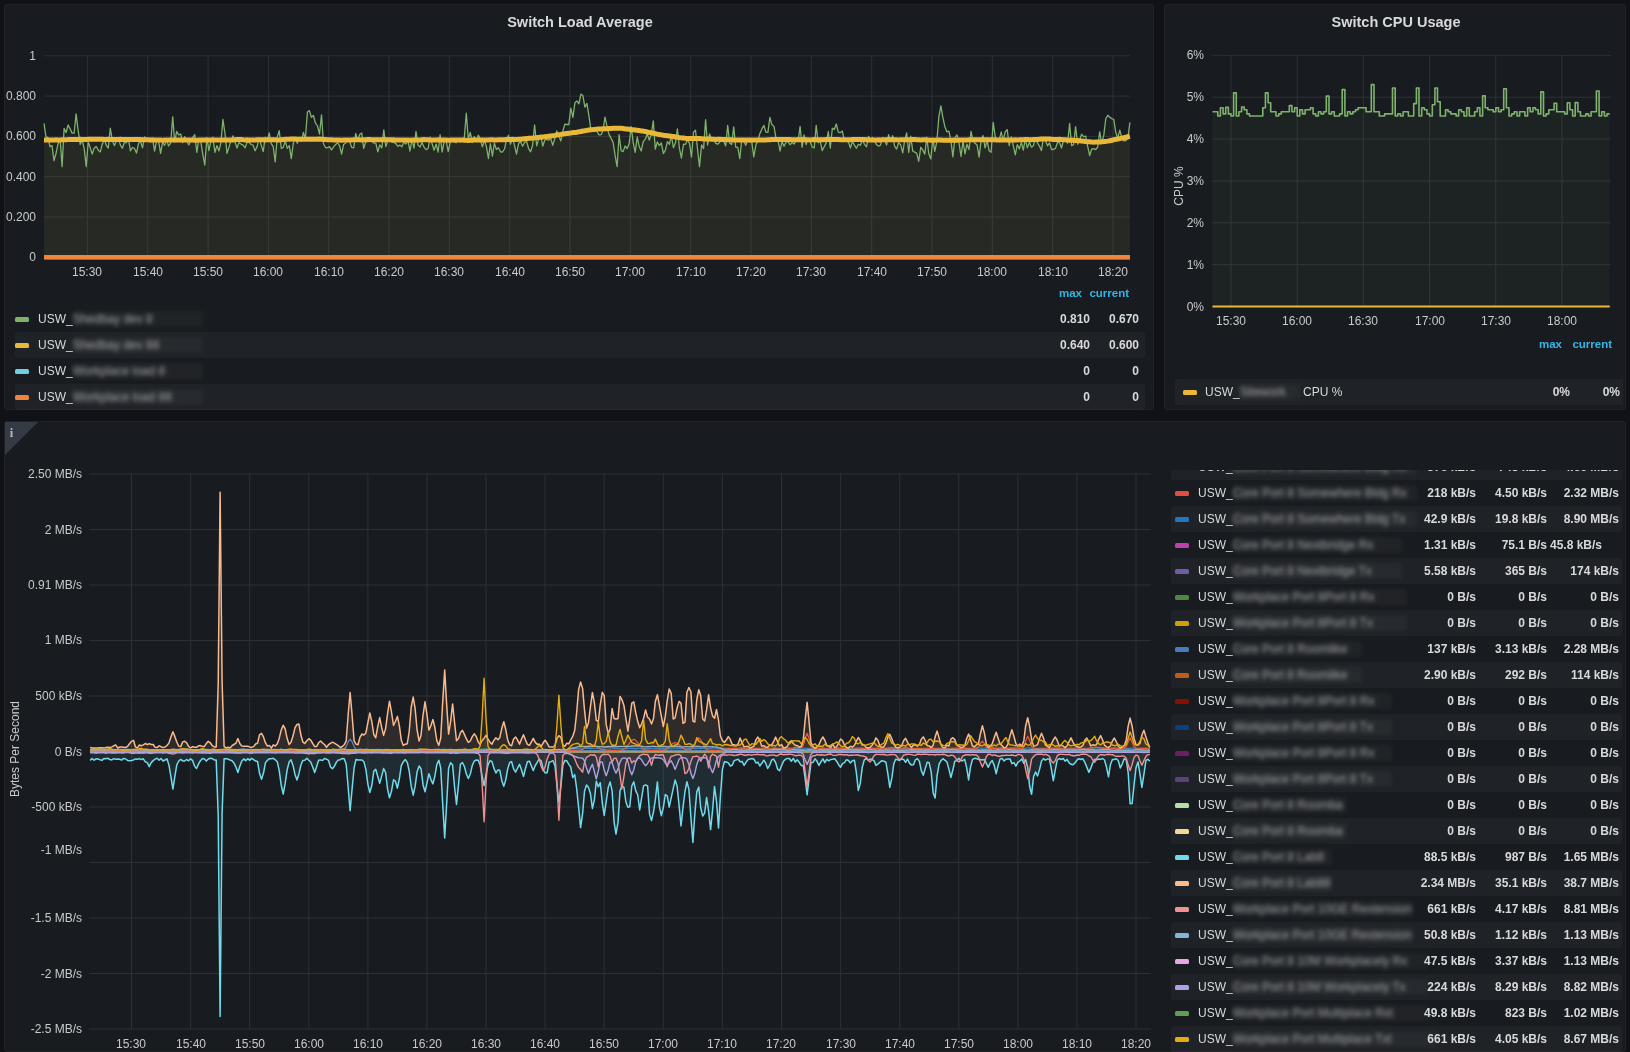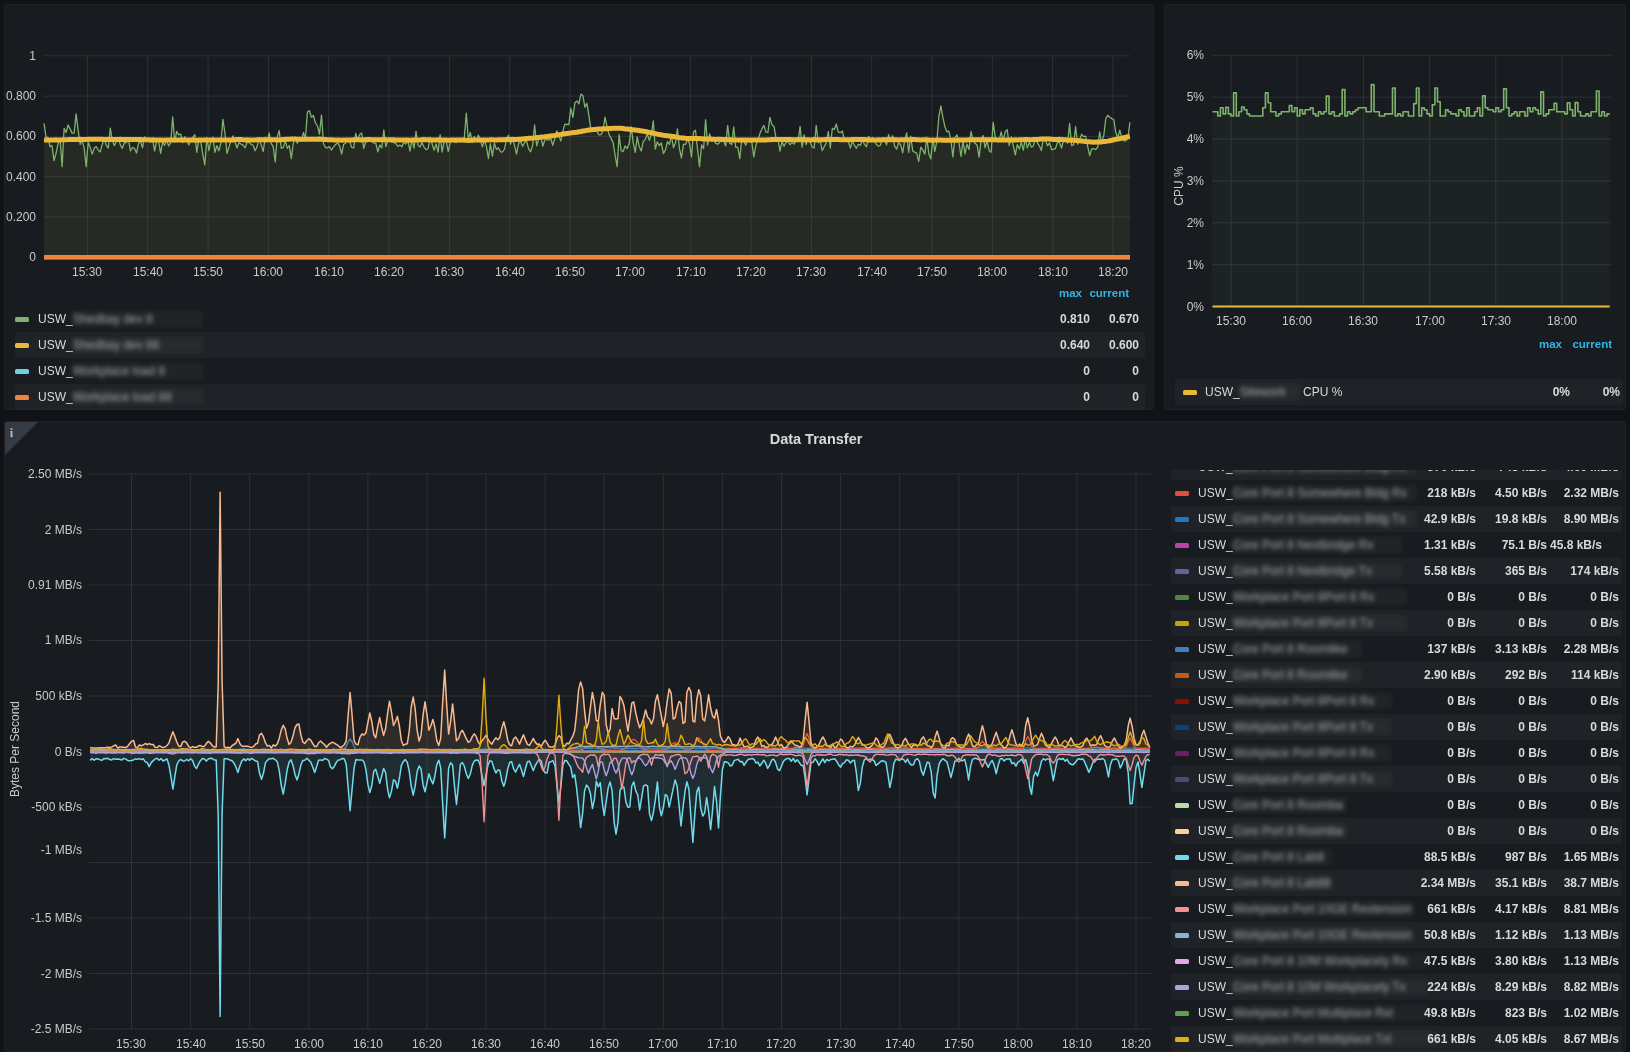--- a/index.html
+++ b/index.html
@@ -10,20 +10,21 @@
 .rot{position:absolute;font-size:12px;color:#c9cacc;text-align:center;transform:rotate(-90deg)}
 .lhead{position:absolute;text-align:right;font-size:11.5px;font-weight:700;color:#33b5e5;line-height:16px}
 .lrow{position:absolute;line-height:26px;border-radius:2px}
 .ic{position:absolute;top:11px;height:5px;border-radius:1.5px}
 .nm{position:absolute;top:0;font-size:12px;color:#d8d9da;white-space:nowrap}
 .v{position:absolute;top:0;font-size:12px;font-weight:700;color:#d8d9da}
 .bl{display:inline-block;vertical-align:-4px;height:16px;line-height:16px;overflow:hidden;
  white-space:nowrap;color:#a2a4a7;filter:blur(2.3px);background:rgba(255,255,255,0.04)}
 </style></head><body>
 <div class="panel" style="left:4px;top:4px;width:1150px;height:406px">
+    <div class="title" style="width:1150px">Switch Load Average</div>
     <svg width="1150" height="406" style="position:absolute;left:0;top:0">
       <line x1="82.4" y1="50.8" x2="82.4" y2="252.3" stroke="#2d3136" stroke-width="1"></line>
       <line x1="142.7" y1="50.8" x2="142.7" y2="252.3" stroke="#2d3136" stroke-width="1"></line>
       <line x1="203.1" y1="50.8" x2="203.1" y2="252.3" stroke="#2d3136" stroke-width="1"></line>
       <line x1="263.4" y1="50.8" x2="263.4" y2="252.3" stroke="#2d3136" stroke-width="1"></line>
       <line x1="323.7" y1="50.8" x2="323.7" y2="252.3" stroke="#2d3136" stroke-width="1"></line>
       <line x1="384.0" y1="50.8" x2="384.0" y2="252.3" stroke="#2d3136" stroke-width="1"></line>
       <line x1="444.4" y1="50.8" x2="444.4" y2="252.3" stroke="#2d3136" stroke-width="1"></line>
       <line x1="504.7" y1="50.8" x2="504.7" y2="252.3" stroke="#2d3136" stroke-width="1"></line>
       <line x1="565.0" y1="50.8" x2="565.0" y2="252.3" stroke="#2d3136" stroke-width="1"></line>
@@ -94,20 +95,21 @@
       <span class="v" style="right:6px">0</span>
     </div>
     <div class="lrow" style="left:10px;top:379px;width:1130px;height:26px;background:rgba(255,255,255,0.032);">
       <span class="ic" style="left:0px;background:#EF843C;width:14px"></span>
       <span class="nm" style="left:23px">USW_<span class="bl" style="width:130px">Workplace load 88</span></span>
       <span class="v" style="right:55px">0</span>
       <span class="v" style="right:6px">0</span>
     </div>
   </div>
 <div class="panel" style="left:1164px;top:4px;width:462px;height:406px">
+    <div class="title" style="width:462px">Switch CPU Usage</div>
     <div class="rot" style="left:-66px;top:174px;width:160px">CPU %</div>
     <svg width="462" height="406" style="position:absolute;left:0;top:0">
       <line x1="66.0" y1="50.3" x2="66.0" y2="301.6" stroke="#2d3136" stroke-width="1"></line>
       <line x1="132.2" y1="50.3" x2="132.2" y2="301.6" stroke="#2d3136" stroke-width="1"></line>
       <line x1="198.4" y1="50.3" x2="198.4" y2="301.6" stroke="#2d3136" stroke-width="1"></line>
       <line x1="264.6" y1="50.3" x2="264.6" y2="301.6" stroke="#2d3136" stroke-width="1"></line>
       <line x1="330.8" y1="50.3" x2="330.8" y2="301.6" stroke="#2d3136" stroke-width="1"></line>
       <line x1="397.0" y1="50.3" x2="397.0" y2="301.6" stroke="#2d3136" stroke-width="1"></line>
       <line x1="47" y1="301.6" x2="446" y2="301.6" stroke="#2d3136" stroke-width="1"></line>
       <line x1="47" y1="259.7" x2="446" y2="259.7" stroke="#2d3136" stroke-width="1"></line>
@@ -136,21 +138,20 @@
     <div class="lhead" style="left:0;top:331px;width:397px">max</div>
     <div class="lhead" style="left:0;top:331px;width:447px">current</div>
     <div class="lrow" style="left:10px;top:374px;width:448px;height:26px;background:rgba(255,255,255,0.032);">
       <span class="ic" style="left:8px;background:#EAB839;width:14px"></span>
       <span class="nm" style="left:30px">USW_<span class="bl" style="width:60px">Sitework</span> CPU %</span>
       <span class="v" style="right:53px">0%</span>
       <span class="v" style="right:3px">0%</span>
     </div>
   </div>
 <div class="panel" style="left:4px;top:421px;width:1622px;height:631px">
-    <div class="title" style="width:1622px">Data Transfer</div>
     <div class="rot" style="left:-70px;top:320px;width:160px">Bytes Per Second</div>
     <svg width="1622" height="631" style="position:absolute;left:0;top:0">
       <line x1="126.5" y1="51" x2="126.5" y2="607" stroke="#2d3136" stroke-width="1"></line>
       <line x1="185.6" y1="51" x2="185.6" y2="607" stroke="#2d3136" stroke-width="1"></line>
       <line x1="244.7" y1="51" x2="244.7" y2="607" stroke="#2d3136" stroke-width="1"></line>
       <line x1="303.8" y1="51" x2="303.8" y2="607" stroke="#2d3136" stroke-width="1"></line>
       <line x1="362.9" y1="51" x2="362.9" y2="607" stroke="#2d3136" stroke-width="1"></line>
       <line x1="422.0" y1="51" x2="422.0" y2="607" stroke="#2d3136" stroke-width="1"></line>
       <line x1="481.0" y1="51" x2="481.0" y2="607" stroke="#2d3136" stroke-width="1"></line>
       <line x1="540.1" y1="51" x2="540.1" y2="607" stroke="#2d3136" stroke-width="1"></line>
@@ -367,21 +368,21 @@
         <span class="ic" style="left:4px;background:#82B5D8;width:13.5px"></span>
         <span class="nm" style="left:27px">USW_<span class="bl" style="width:180px">Workplace Port 10GE Rextension Tx</span></span>
         <span class="v" style="right:146px">50.8 kB/s</span>
         <span class="v" style="right:75px">1.12 kB/s</span>
         <span class="v" style="right:3px">1.13 MB/s</span>
       </div>
       <div class="lrow" style="left:0;top:478px;width:451px;height:26px;">
         <span class="ic" style="left:4px;background:#E5A8E2;width:13.5px"></span>
         <span class="nm" style="left:27px">USW_<span class="bl" style="width:195px">Core Port 8 10M Workplacely Rx</span></span>
         <span class="v" style="right:146px">47.5 kB/s</span>
-        <span class="v" style="right:75px">3.80 kB/s</span>
+        <span class="v" style="right:75px">3.37 kB/s</span>
         <span class="v" style="right:3px">1.13 MB/s</span>
       </div>
       <div class="lrow" style="left:0;top:504px;width:451px;height:26px;background:rgba(255,255,255,0.032);">
         <span class="ic" style="left:4px;background:#AEA2E0;width:13.5px"></span>
         <span class="nm" style="left:27px">USW_<span class="bl" style="width:195px">Core Port 8 10M Workplacely Tx</span></span>
         <span class="v" style="right:146px">224 kB/s</span>
         <span class="v" style="right:75px">8.29 kB/s</span>
         <span class="v" style="right:3px">8.82 MB/s</span>
       </div>
       <div class="lrow" style="left:0;top:530px;width:451px;height:26px;">

